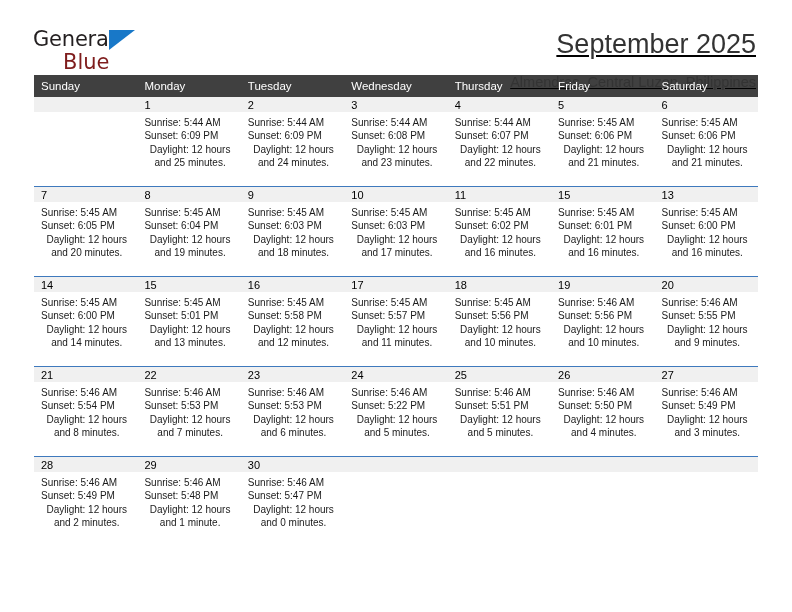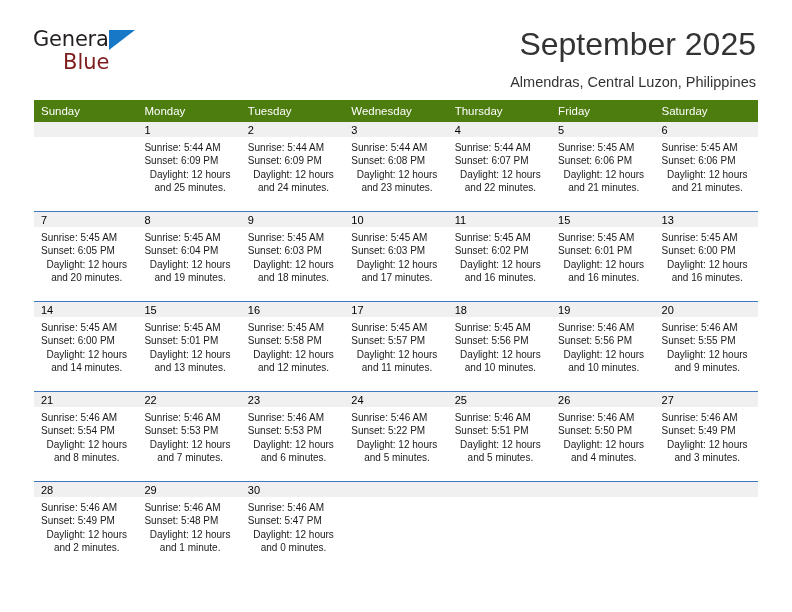--- a/index.html
+++ b/index.html
@@ -21,21 +21,22 @@
     box-sizing: border-box;
   }
 
   
   .top {
     display: flex;
     align-items: flex-start;
     justify-content: space-between;
     padding: 27px 36px 4px 33px;
     box-sizing: border-box;
-    height: 100px;
+    height: 75px;
+    text-decoration: underline;
   }
   .brand {
     position: relative;
     width: 120px;
     height: 48px;
     flex: 0 0 auto;
   }
   .brand-general {
     position: absolute;
     left: 0;
@@ -63,21 +64,21 @@
     color: #7f1d1d;
     line-height: 24px;
     font-family: "DejaVu Sans", sans-serif;
   }
   .titles {
     text-align: right;
     flex: 1 1 auto;
     padding-top: 1px;
   }
   .cal-title {
-    font-size: 32px;
+    font-size: 27px;
     color: #333333;
     line-height: 32px;
     white-space: nowrap;
   }
   .cal-sub {
     font-size: 14.5px;
     color: #333333;
     line-height: 20px;
     margin-top: 12px;
     white-space: nowrap;
@@ -87,21 +88,21 @@
   .cal-wrap {
     padding: 0 34px;
     box-sizing: border-box;
   }
   table.cal {
     width: 724px;
     border-collapse: collapse;
     table-layout: fixed;
   }
   table.cal th {
-    background: #4d7c0f;
+    background: #404040;
     color: #ffffff;
     font-size: 11.5px;
     font-weight: normal;
     text-align: left;
     padding: 5px 0 5px 7px;
     height: 19px;
     box-sizing: border-box;
   }
   td.daycell {
     vertical-align: top;

